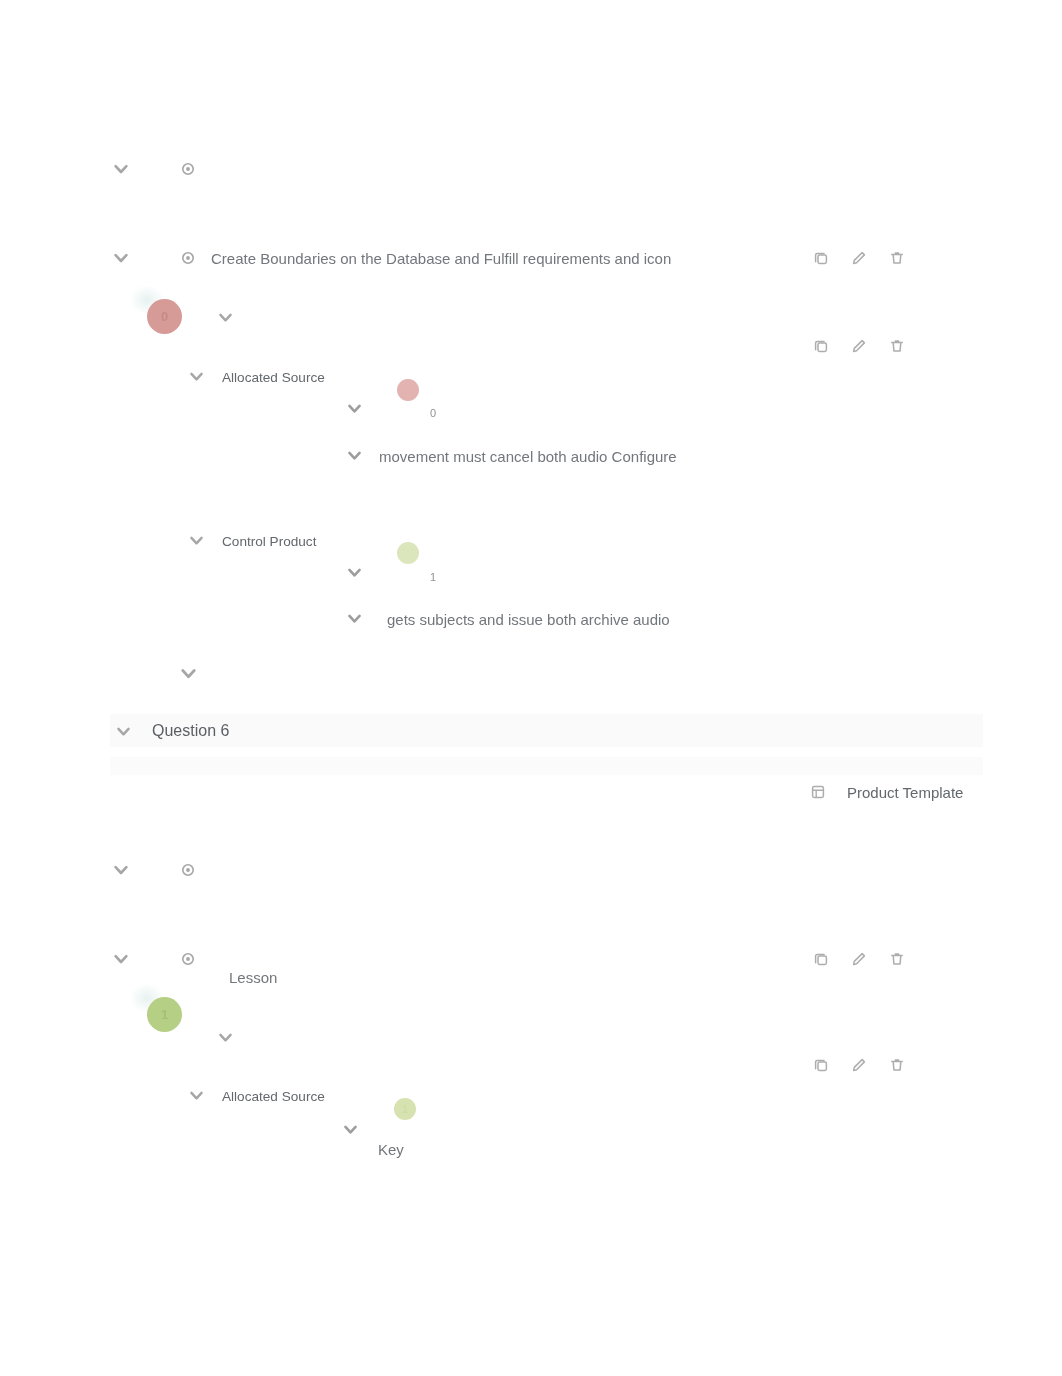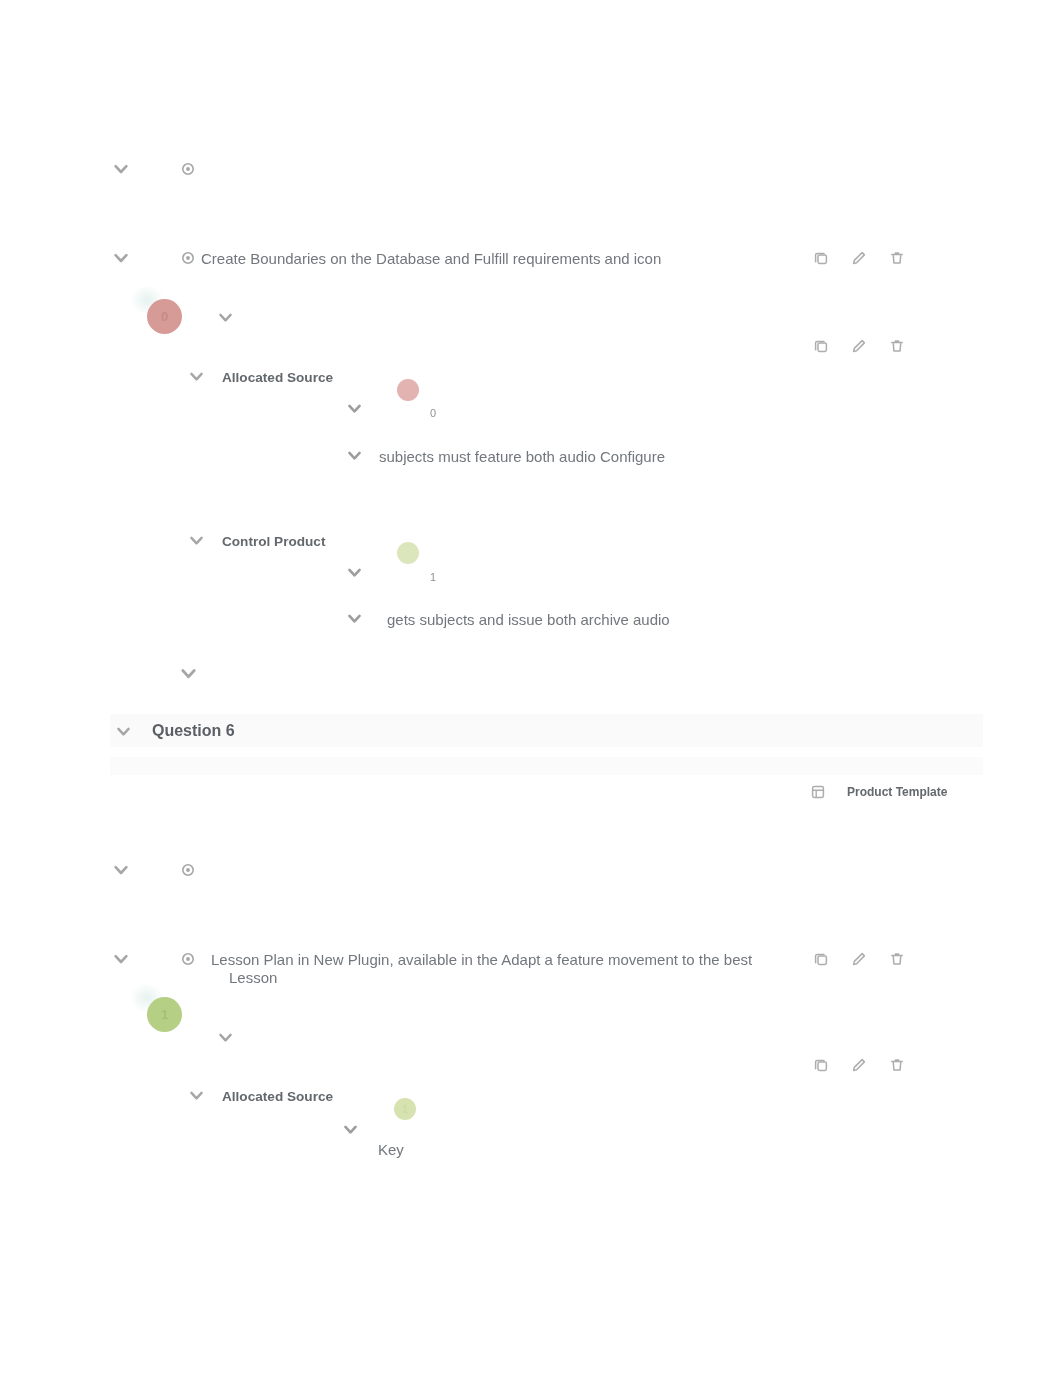--- a/index.html
+++ b/index.html
@@ -1,21 +1,21 @@
 <!DOCTYPE html>
 <html><head>
 <meta charset="utf-8">
 <style>
   html,body{margin:0;padding:0;background:#ffffff;}
   body{width:1062px;height:1376px;font-family:"Liberation Sans",sans-serif;color:#24292f;}
   .page{position:relative;width:1062px;height:1376px;overflow:hidden;background:#ffffff;}
   .abs{position:absolute;}
   .ic svg{display:block;}
   .txt{font-size:15px;line-height:19px;color:#72777d;white-space:nowrap;}
-  .b{font-weight:700;color:#63686d;font-size:13.6px;}
+  .b{font-weight:400;color:#63686d;font-size:13.6px;}
   .dot{border-radius:50%;}
 </style>
 </head>
 <body>
 
 <div class="page">
 
   <div class="abs ic" style="left:113px;top:161px">
     <svg width="16" height="16" viewBox="0 0 16 16">
         <path d="M2.6 5.2 L8 11.0 L13.4 5.2" fill="none" stroke="#a6a6a6" stroke-width="2.6" stroke-linecap="round" stroke-linejoin="round"></path>
@@ -32,21 +32,21 @@
     <svg width="16" height="16" viewBox="0 0 16 16">
         <path d="M2.6 5.2 L8 11.0 L13.4 5.2" fill="none" stroke="#a6a6a6" stroke-width="2.6" stroke-linecap="round" stroke-linejoin="round"></path>
       </svg>
   </div>
   <div class="abs ic" style="left:180px;top:250px">
     <svg width="16" height="16" viewBox="0 0 16 16">
         <circle cx="8" cy="8" r="5.2" fill="none" stroke="#a6a6a6" stroke-width="1.6"></circle>
         <circle cx="8" cy="8" r="1.9" fill="#a6a6a6"></circle>
       </svg>
   </div>
-  <div class="abs txt" style="left:201px;top:249px">Create Boundaries on the Database and Fulfill requirements and icon</div>
+  <div class="abs txt" style="left:211px;top:249px">Create Boundaries on the Database and Fulfill requirements and icon</div>
 
   <div class="abs" style="left:130px;top:285px;width:34px;height:30px;border-radius:9px;background:radial-gradient(closest-side,#e6f2f0,rgba(230,242,240,0))"></div>
   <div class="abs dot" style="left:147px;top:299px;width:35px;height:35px;background:#d79b97;display:flex;align-items:center;justify-content:center;font-size:13px;font-weight:700;color:#c58a86">
       <span>0</span>
     </div>
   <div class="abs ic" style="left:218px;top:310px">
     <svg width="15" height="15" viewBox="0 0 16 16">
         <path d="M2.6 5.2 L8 11.0 L13.4 5.2" fill="none" stroke="#a6a6a6" stroke-width="2.6" stroke-linecap="round" stroke-linejoin="round"></path>
       </svg>
   </div>
@@ -96,21 +96,21 @@
     <svg width="15" height="15" viewBox="0 0 16 16">
         <path d="M2.6 5.2 L8 11.0 L13.4 5.2" fill="none" stroke="#9d9d9d" stroke-width="2.8" stroke-linecap="round" stroke-linejoin="round"></path>
       </svg>
   </div>
   <div class="abs txt" style="left:430px;top:404px;font-size:11px;color:#8f9397">0</div>
   <div class="abs ic" style="left:347px;top:448px">
     <svg width="15" height="15" viewBox="0 0 16 16">
         <path d="M2.6 5.2 L8 11.0 L13.4 5.2" fill="none" stroke="#9d9d9d" stroke-width="2.8" stroke-linecap="round" stroke-linejoin="round"></path>
       </svg>
   </div>
-  <div class="abs txt" style="left:379px;top:447px">subjects must feature both audio Configure</div>
+  <div class="abs txt" style="left:379px;top:447px">movement must cancel both audio Configure</div>
 
   <div class="abs ic" style="left:189px;top:533px">
     <svg width="15" height="15" viewBox="0 0 16 16">
         <path d="M2.6 5.2 L8 11.0 L13.4 5.2" fill="none" stroke="#a6a6a6" stroke-width="2.6" stroke-linecap="round" stroke-linejoin="round"></path>
       </svg>
   </div>
   <div class="abs txt b" style="left:222px;top:532px">Control Product</div>
   <div class="abs dot" style="left:397px;top:542px;width:22px;height:22px;background:#dce6bd"></div>
   <div class="abs ic" style="left:347px;top:565px">
     <svg width="15" height="15" viewBox="0 0 16 16">
@@ -139,21 +139,21 @@
   </div>
   <div class="abs txt b" style="left:152px;top:721px;font-size:16px;color:#5a5f65">Question 6</div>
   <div class="abs" style="left:110px;top:757px;width:873px;height:18px;background:#fbfbfb"></div>
 
   <div class="abs ic" style="left:810px;top:784px">
     <svg width="16" height="16" viewBox="0 0 16 16">
         <rect x="2.6" y="2.6" width="10.8" height="10.8" rx="1.6" fill="none" stroke="#adadad" stroke-width="1.5"></rect>
         <path d="M2.6 6.2h10.8M6.2 6.2v7.2" fill="none" stroke="#adadad" stroke-width="1.4"></path>
       </svg>
   </div>
-  <div class="abs txt b" style="left:847px;top:783px;font-size:12px">Product Template</div>
+  <div class="abs txt b" style="left:847px;top:783px;font-size:15px">Product Template</div>
 
   <div class="abs ic" style="left:113px;top:862px">
     <svg width="16" height="16" viewBox="0 0 16 16">
         <path d="M2.6 5.2 L8 11.0 L13.4 5.2" fill="none" stroke="#a6a6a6" stroke-width="2.6" stroke-linecap="round" stroke-linejoin="round"></path>
       </svg>
   </div>
   <div class="abs ic" style="left:180px;top:862px">
     <svg width="16" height="16" viewBox="0 0 16 16">
         <circle cx="8" cy="8" r="5.2" fill="none" stroke="#a6a6a6" stroke-width="1.6"></circle>
         <circle cx="8" cy="8" r="1.9" fill="#a6a6a6"></circle>
@@ -164,21 +164,20 @@
     <svg width="16" height="16" viewBox="0 0 16 16">
         <path d="M2.6 5.2 L8 11.0 L13.4 5.2" fill="none" stroke="#a6a6a6" stroke-width="2.6" stroke-linecap="round" stroke-linejoin="round"></path>
       </svg>
   </div>
   <div class="abs ic" style="left:180px;top:951px">
     <svg width="16" height="16" viewBox="0 0 16 16">
         <circle cx="8" cy="8" r="5.2" fill="none" stroke="#a6a6a6" stroke-width="1.6"></circle>
         <circle cx="8" cy="8" r="1.9" fill="#a6a6a6"></circle>
       </svg>
   </div>
-  <div class="abs txt" style="left:211px;top:950px">Lesson Plan in New Plugin, available in the Adapt a feature movement to the best</div>
   <div class="abs txt" style="left:229px;top:968px">Lesson</div>
 
   <div class="abs" style="left:130px;top:983px;width:34px;height:30px;border-radius:9px;background:radial-gradient(closest-side,#e7f2f0,rgba(231,242,240,0))"></div>
   <div class="abs dot" style="left:147px;top:997px;width:35px;height:35px;background:#b5cf85;display:flex;align-items:center;justify-content:center;font-size:13px;font-weight:700;color:#a4c272">
       <span>1</span>
     </div>
   <div class="abs ic" style="left:218px;top:1030px">
     <svg width="15" height="15" viewBox="0 0 16 16">
         <path d="M2.6 5.2 L8 11.0 L13.4 5.2" fill="none" stroke="#a6a6a6" stroke-width="2.6" stroke-linecap="round" stroke-linejoin="round"></path>
       </svg>

